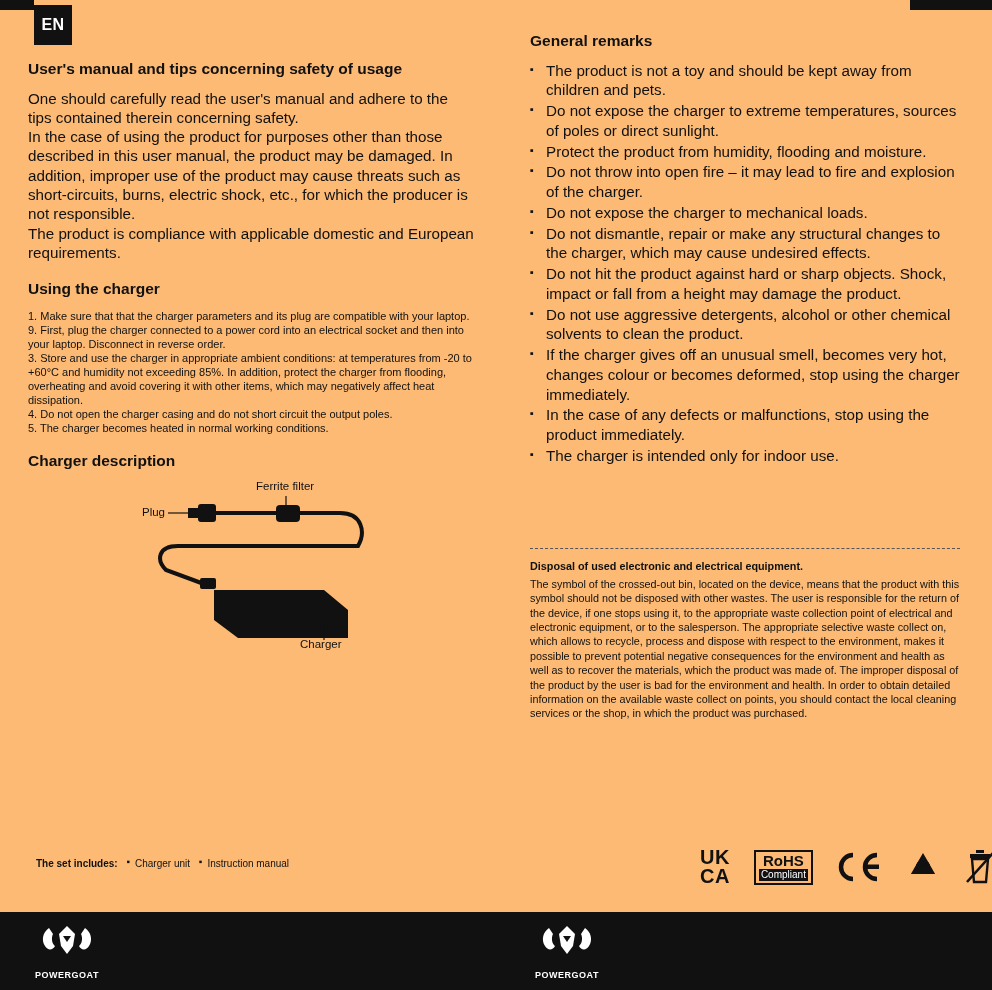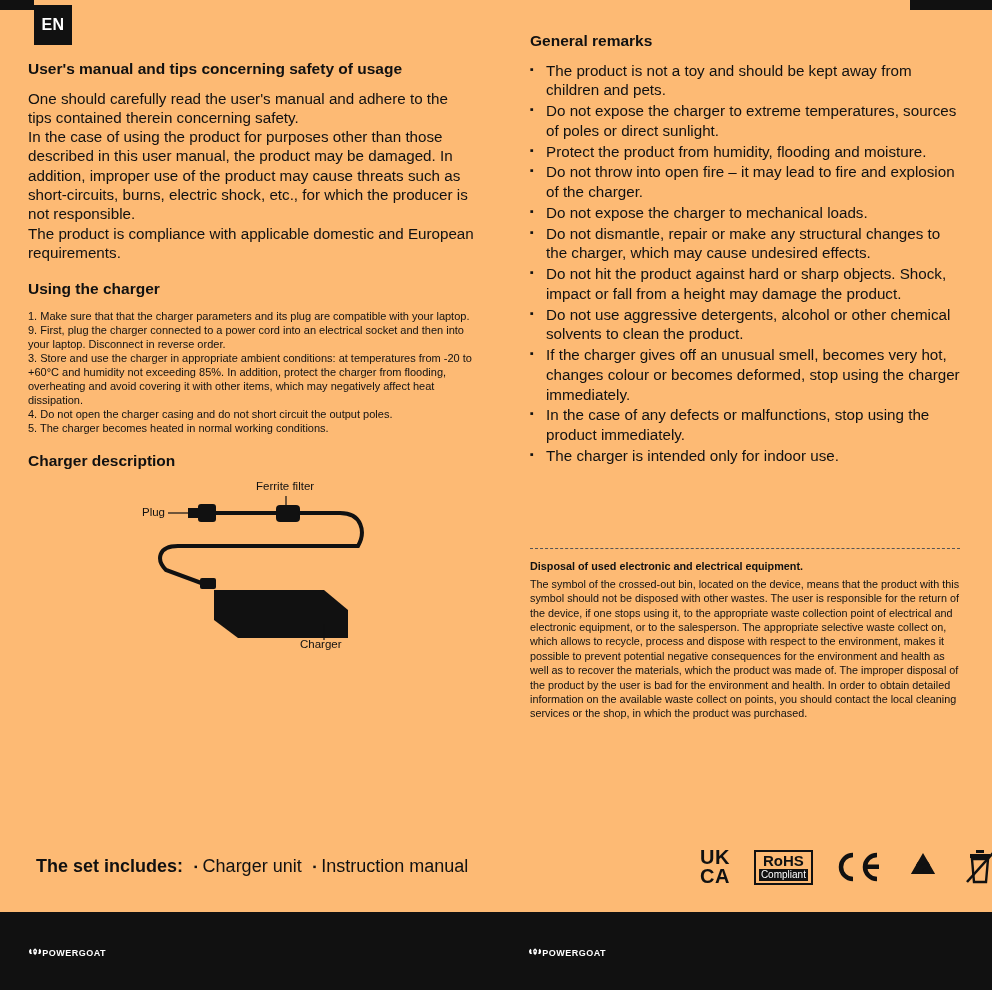--- a/index.html
+++ b/index.html
@@ -122,21 +122,21 @@
   .lbl {
     position: absolute;
     font-size: 11.5px;
     color: #111;
     white-space: nowrap;
   }
   .set-includes {
     position: absolute;
     left: 36px;
     top: 856px;
-    font-size: 18px;
+    font-size: 10px;
   }
   .set-includes b {
     font-weight: bold;
   }
   .set-includes .sep:before {
     content: "\25AA";
     font-size: 10px;
     margin: 0 5px 0 6px;
     vertical-align: 2px;
   }
@@ -207,23 +207,23 @@
     width: 992px;
     height: 78px;
     background: #111;
   }
   .logo {
     position: absolute;
     top: 12px;
     width: 78px;
     height: 56px;
     display: flex;
-    flex-direction: row;
+    flex-direction: column;
     align-items: center;
-    justify-content: flex-start;
+    justify-content: space-between;
   }
   .logo.l1 { left: 28px; }
   .logo.l2 { left: 528px; }
   .logo .word {
     color: #fff;
     font-size: 9px;
     font-weight: bold;
     letter-spacing: 0.5px;
     margin-top: 1px;
   }

